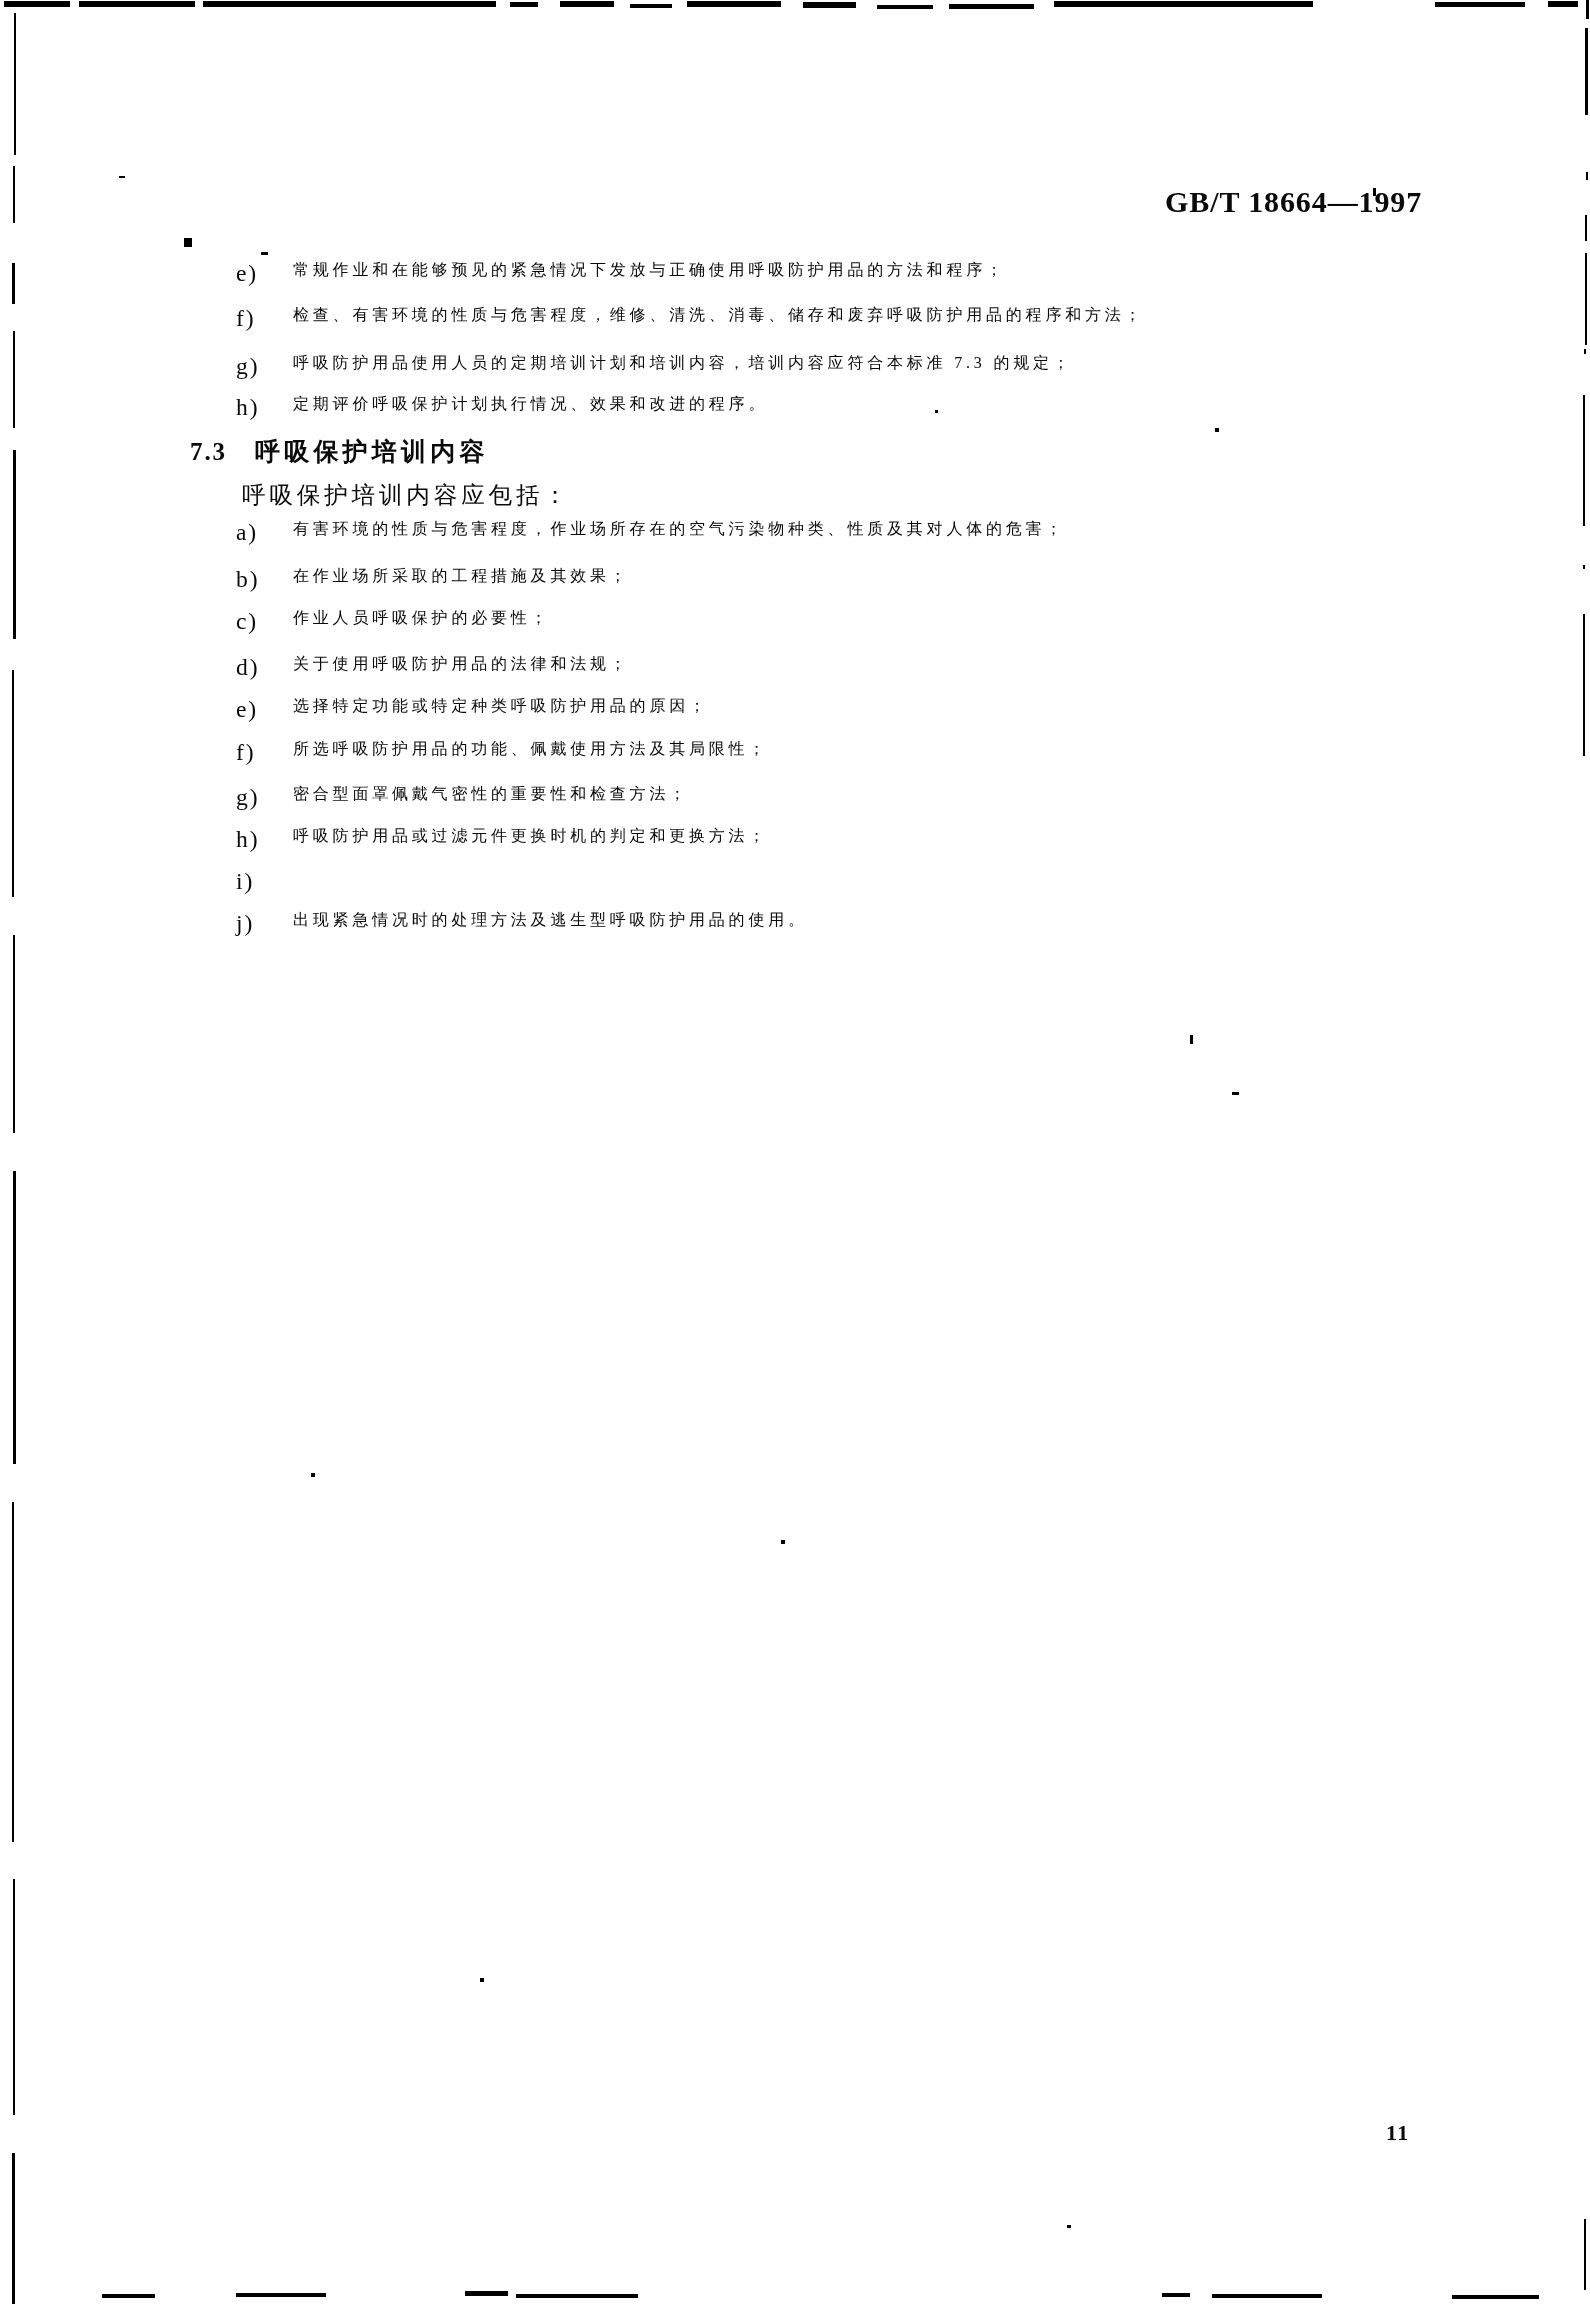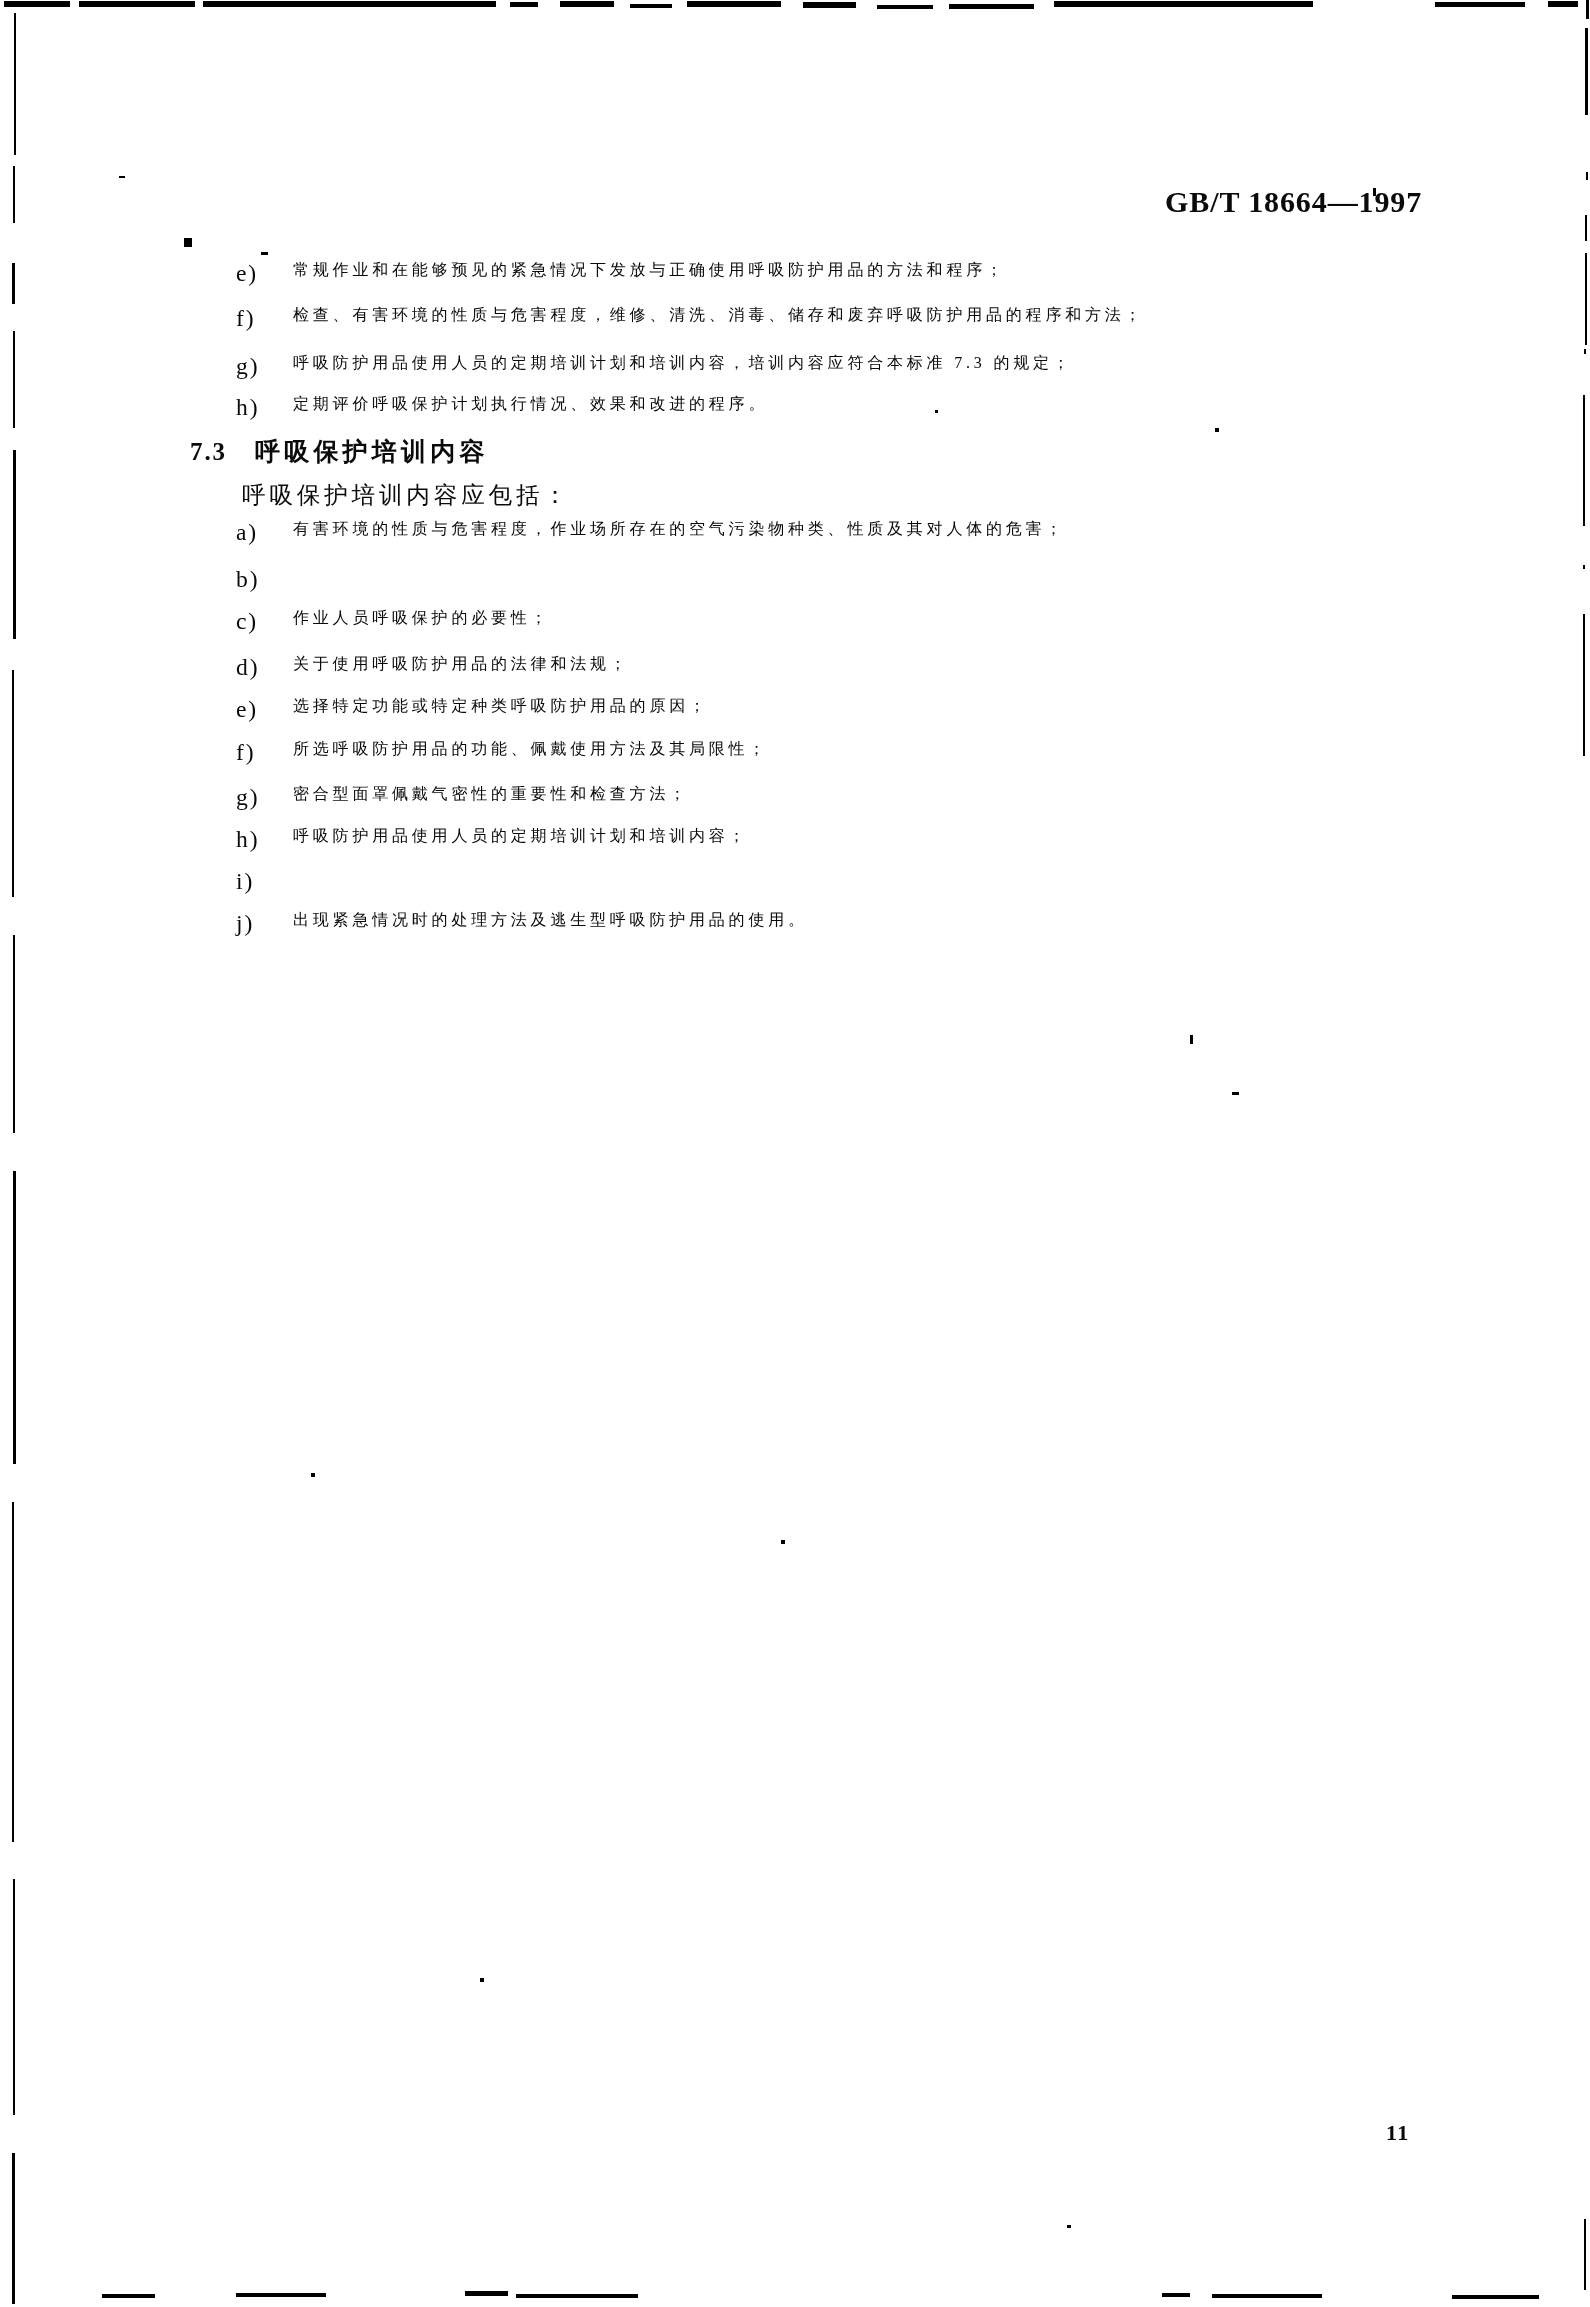--- a/index.html
+++ b/index.html
@@ -126,20 +126,21 @@
 </div>
 
 <div class="para">呼吸保护培训内容应包括：</div>
 
 <div class="row" style="top:519px">
   <span class="lbl">a)</span>
   <span class="txt">有害环境的性质与危害程度，作业场所存在的空气污染物种类、性质及其对人体的危害；</span>
 </div>
 <div class="row" style="top:566px">
   <span class="lbl">b)</span>
+  <span class="txt">在作业场所采取的工程措施及其效果；</span>
 </div>
 <div class="row" style="top:608px">
   <span class="lbl">c)</span>
   <span class="txt">作业人员呼吸保护的必要性；</span>
 </div>
 <div class="row" style="top:654px">
   <span class="lbl">d)</span>
   <span class="txt">关于使用呼吸防护用品的法律和法规；</span>
 </div>
 <div class="row" style="top:696px">
@@ -149,21 +150,21 @@
 <div class="row" style="top:739px">
   <span class="lbl">f)</span>
   <span class="txt">所选呼吸防护用品的功能、佩戴使用方法及其局限性；</span>
 </div>
 <div class="row" style="top:784px">
   <span class="lbl">g)</span>
   <span class="txt">密合型面罩佩戴气密性的重要性和检查方法；</span>
 </div>
 <div class="row" style="top:826px">
   <span class="lbl">h)</span>
-  <span class="txt">呼吸防护用品使用人员的定期培训计划和培训内容；</span>
+  <span class="txt">呼吸防护用品或过滤元件更换时机的判定和更换方法；</span>
 </div>
 <div class="row" style="top:868px">
   <span class="lbl">i)</span>
 </div>
 <div class="row" style="top:910px">
   <span class="lbl">j)</span>
   <span class="txt">出现紧急情况时的处理方法及逃生型呼吸防护用品的使用。</span>
 </div>
 
 <div class="pagenum">11</div>

